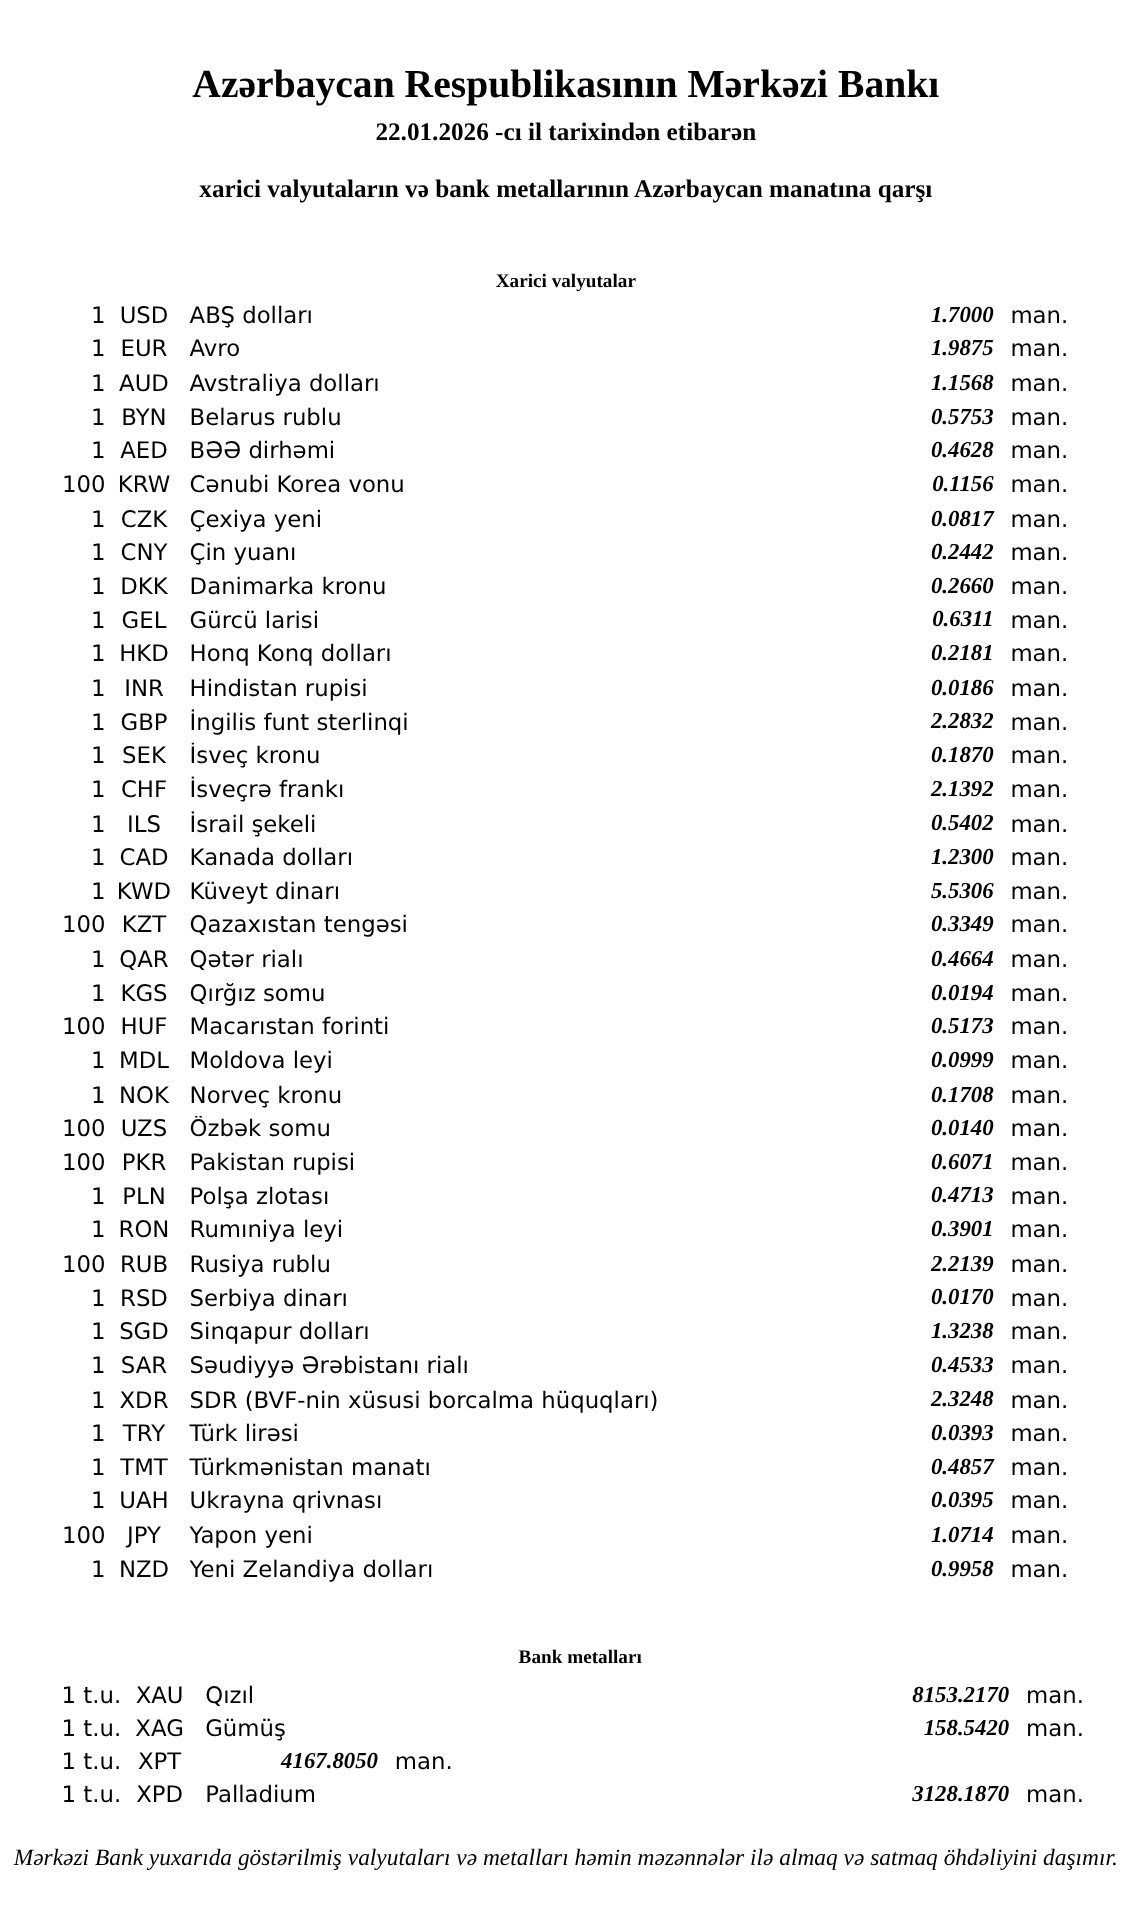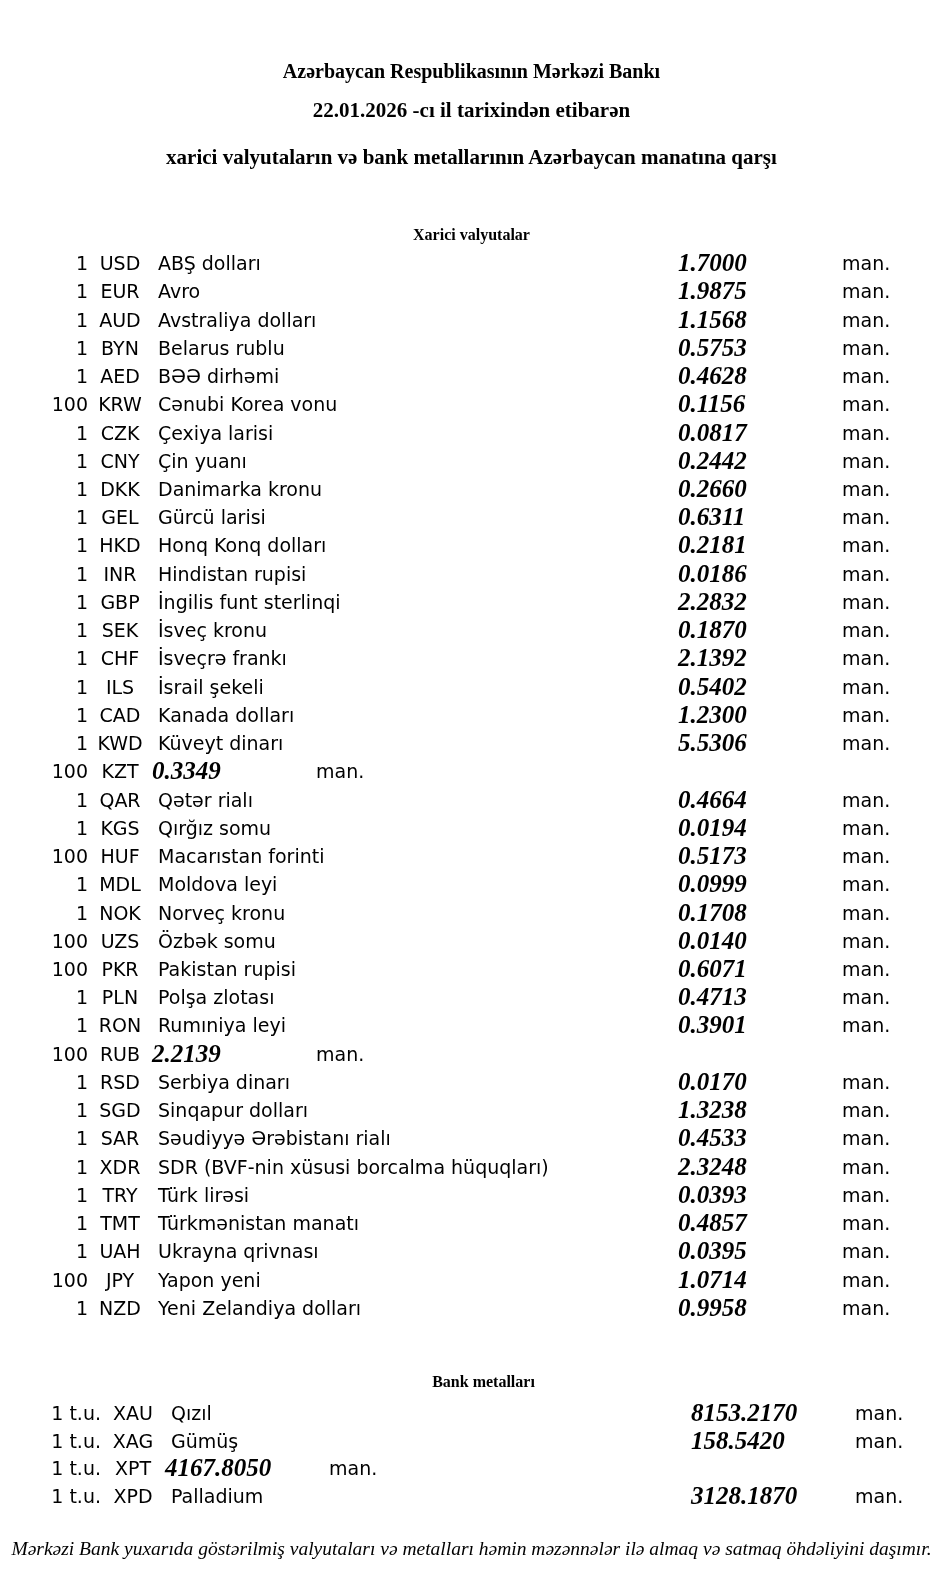--- a/index.html
+++ b/index.html
@@ -20,21 +20,21 @@
     position: absolute;
     left: 0;
     width: 943px;
     text-align: center;
     white-space: nowrap;
   }
   .page-title {
     top: 55px;
     font-family: "Liberation Serif", serif;
     font-weight: bold;
-    font-size: 20px;
+    font-size: 33px;
     line-height: 32px;
   }
   .date-line {
     top: 97px;
     font-family: "Liberation Serif", serif;
     font-weight: bold;
     font-size: 21px;
     line-height: 26px;
   }
   .scope-line {
@@ -84,25 +84,25 @@
   .name {
     flex: 1 1 auto;
     padding-left: 6px;
     text-align: left;
     font-size: 19px;
     white-space: nowrap;
     overflow: hidden;
   }
   .rate {
     flex: 0 0 150px;
-    text-align: left;
+    text-align: right;
     font-family: "Liberation Serif", serif;
     font-weight: bold;
     font-style: italic;
-    font-size: 25px;
+    font-size: 19px;
     white-space: nowrap;
   }
   .unit {
     flex: 0 0 115px;
     padding-left: 14px;
     box-sizing: border-box;
     text-align: left;
     font-size: 19px;
     white-space: nowrap;
   }
@@ -170,21 +170,21 @@
       <div class="row">
         <span class="qty">100</span>
         <span class="code">KRW</span>
         <span class="name">Cənubi Korea vonu</span>
         <span class="rate">0.1156</span>
         <span class="unit">man.</span>
       </div>
       <div class="row">
         <span class="qty">1</span>
         <span class="code">CZK</span>
-        <span class="name">Çexiya larisi</span>
+        <span class="name">Çexiya yeni</span>
         <span class="rate">0.0817</span>
         <span class="unit">man.</span>
       </div>
       <div class="row">
         <span class="qty">1</span>
         <span class="code">CNY</span>
         <span class="name">Çin yuanı</span>
         <span class="rate">0.2442</span>
         <span class="unit">man.</span>
       </div>
@@ -254,20 +254,21 @@
       <div class="row">
         <span class="qty">1</span>
         <span class="code">KWD</span>
         <span class="name">Küveyt dinarı</span>
         <span class="rate">5.5306</span>
         <span class="unit">man.</span>
       </div>
       <div class="row">
         <span class="qty">100</span>
         <span class="code">KZT</span>
+        <span class="name">Qazaxıstan tengəsi</span>
         <span class="rate">0.3349</span>
         <span class="unit">man.</span>
       </div>
       <div class="row">
         <span class="qty">1</span>
         <span class="code">QAR</span>
         <span class="name">Qətər rialı</span>
         <span class="rate">0.4664</span>
         <span class="unit">man.</span>
       </div>
@@ -323,20 +324,21 @@
       <div class="row">
         <span class="qty">1</span>
         <span class="code">RON</span>
         <span class="name">Rumıniya leyi</span>
         <span class="rate">0.3901</span>
         <span class="unit">man.</span>
       </div>
       <div class="row">
         <span class="qty">100</span>
         <span class="code">RUB</span>
+        <span class="name">Rusiya rublu</span>
         <span class="rate">2.2139</span>
         <span class="unit">man.</span>
       </div>
       <div class="row">
         <span class="qty">1</span>
         <span class="code">RSD</span>
         <span class="name">Serbiya dinarı</span>
         <span class="rate">0.0170</span>
         <span class="unit">man.</span>
       </div>

